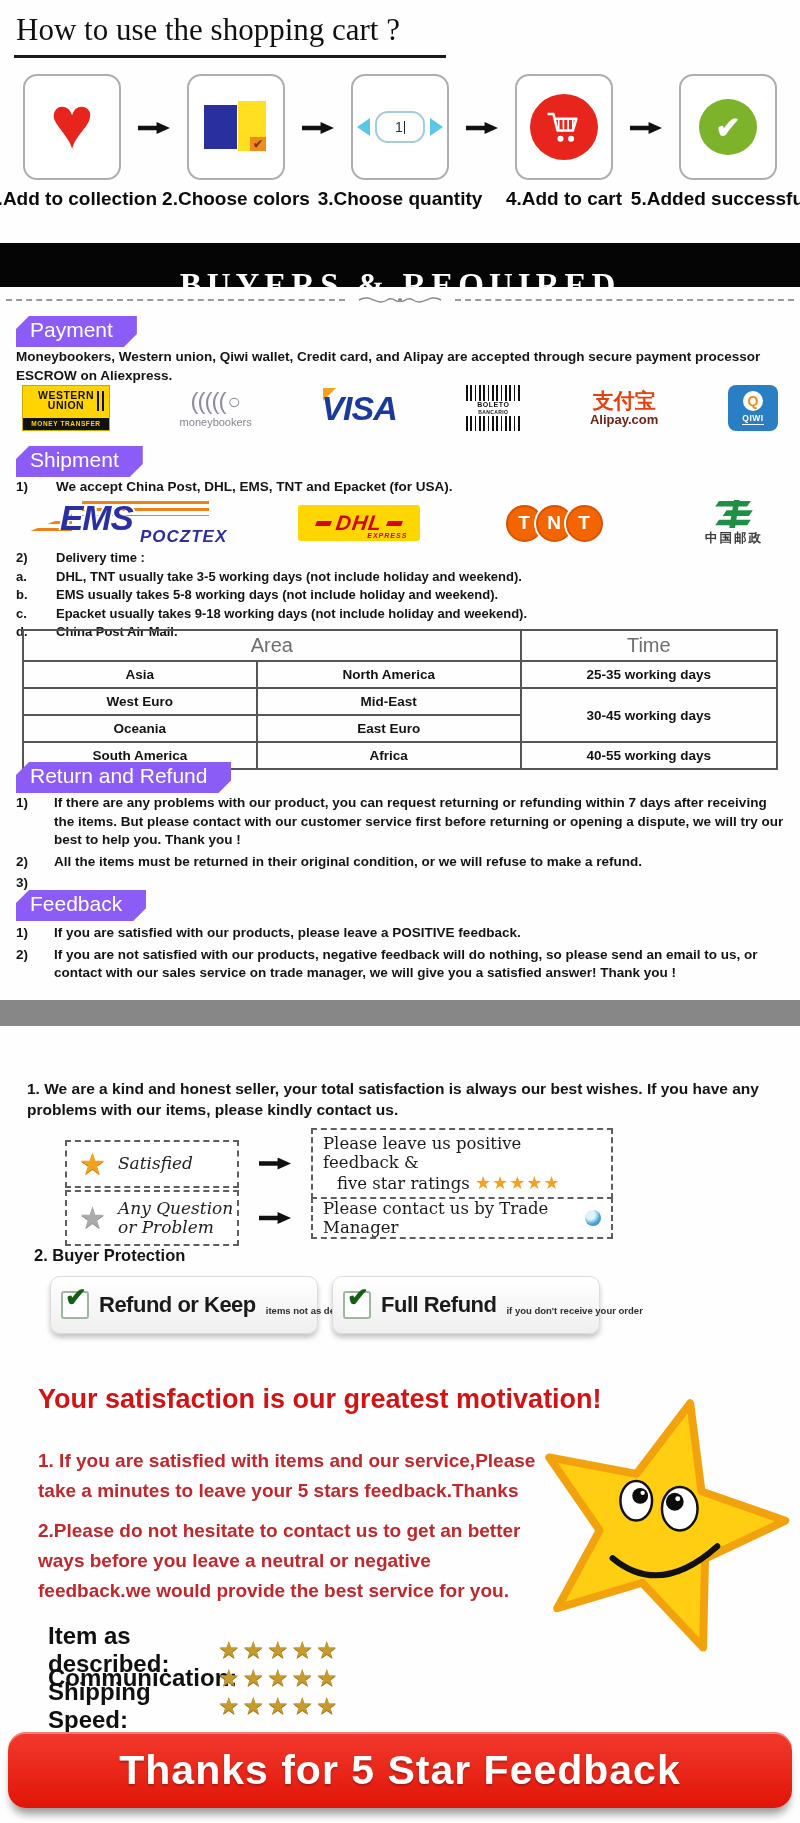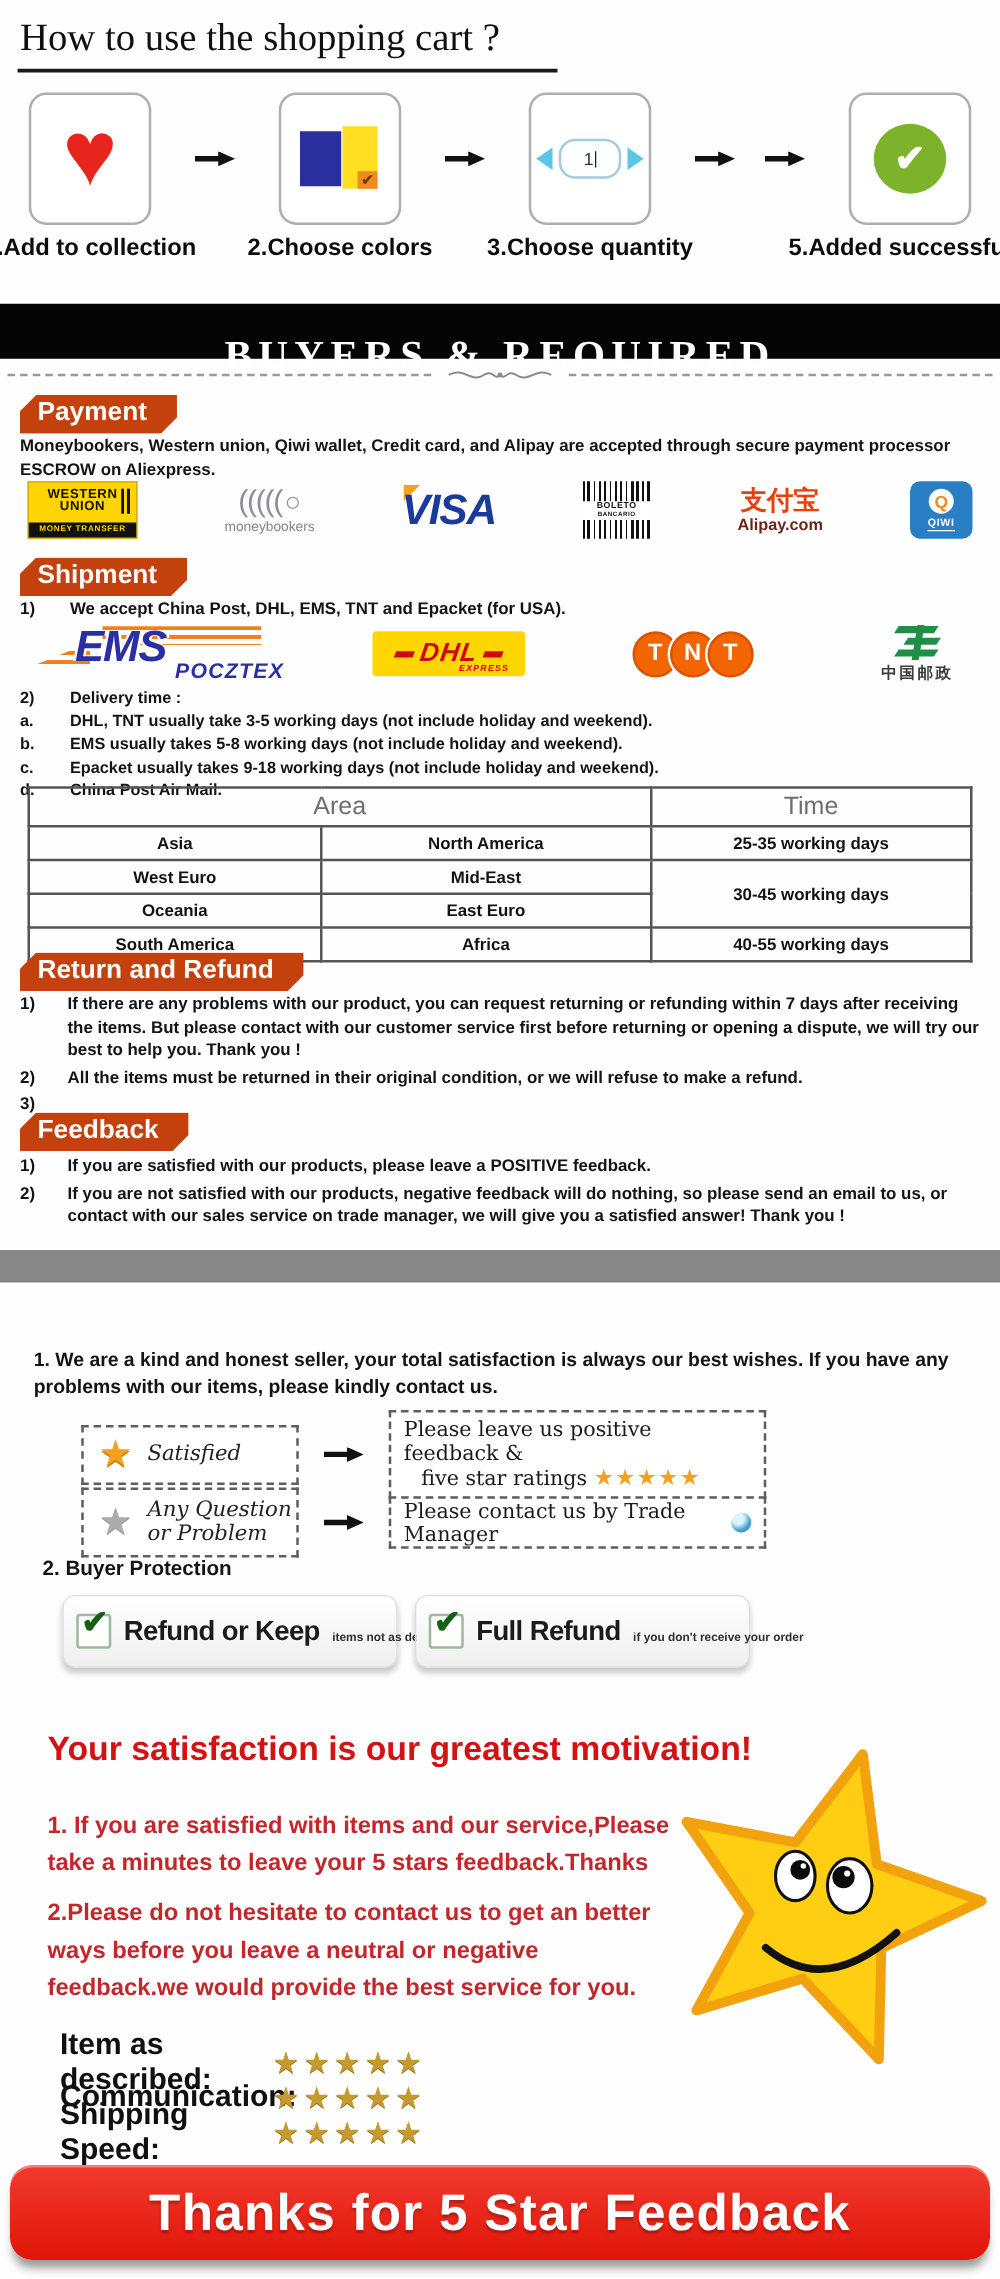--- a/index.html
+++ b/index.html
@@ -37,21 +37,21 @@
   .check-glyph{color:#fff;font-size:30px;font-weight:900;}
 
   
   #sec-banner{position:absolute;top:243px;left:0;width:800px;height:44px;background:#050505;
               display:flex;align-items:center;justify-content:center;}
   .banner-text{font-family:"Liberation Serif",serif;font-weight:700;font-size:33px;color:#fff;letter-spacing:5px;margin-top:40px;}
   #sec-sep{position:absolute;top:292px;left:6px;right:6px;display:flex;align-items:center;gap:10px;}
   .sep-line{flex:1;border-top:2px dashed #9a9a9a;height:0;}
 
   
-  .section-tag{position:absolute;left:16px;background:#c2410c;color:#fff;font-size:21px;font-weight:700;
+  .section-tag{position:absolute;left:16px;background:#8b5cf6;color:#fff;font-size:21px;font-weight:400;
                padding:2px 24px 5px 14px;display:inline-block;
                clip-path:polygon(13px 0,100% 0,100% calc(100% - 13px),calc(100% - 13px) 100%,0 100%,0 13px);}
   #tag-payment{top:316px;}
   #tag-shipment{top:446px;}
   #tag-return{top:762px;}
   #tag-feedback{top:890px;}
 
   
   #payment-desc{position:absolute;top:347px;left:16px;width:768px;font-size:13.5px;font-weight:700;
                 color:#141414;line-height:19px;}
@@ -218,20 +218,33 @@
           <span class="qty-box">
               <span>1</span>
               <span class="caret"></span>
             </span>
           <span class="tri-r"></span>
         </div>
       </div>
       <div class="step-label">3.Choose quantity</div>
     </div>
     <div class="step-arrow-wrap"><span class="fat-arrow"></span></div>
+    <div class="step-col">
+      <div class="step-card">
+        <div class="cart-circle">
+          <svg width="40" height="36" viewBox="0 0 34 30">
+            <path d="M3 4 h5 l3.5 14 h13 l3-10 H10" fill="none" stroke="#fff" stroke-width="2.2" stroke-linejoin="round"></path>
+            <path d="M12.5 8 v9 M16.5 8 v9.5 M20.5 8 v9.5 M24.5 8 v9" stroke="#fff" stroke-width="1.4"></path>
+            <circle cx="14" cy="25" r="2.6" fill="#fff"></circle>
+            <circle cx="23" cy="25" r="2.6" fill="#fff"></circle>
+          </svg>
+        </div>
+      </div>
+      <div class="step-label">4.Add to cart</div>
+    </div>
     <div class="step-arrow-wrap"><span class="fat-arrow"></span></div>
     <div class="step-col">
       <div class="step-card">
         <div class="check-circle">
           <span class="check-glyph">✔</span>
         </div>
       </div>
       <div class="step-label">5.Added successfully</div>
     </div>
   </div>

